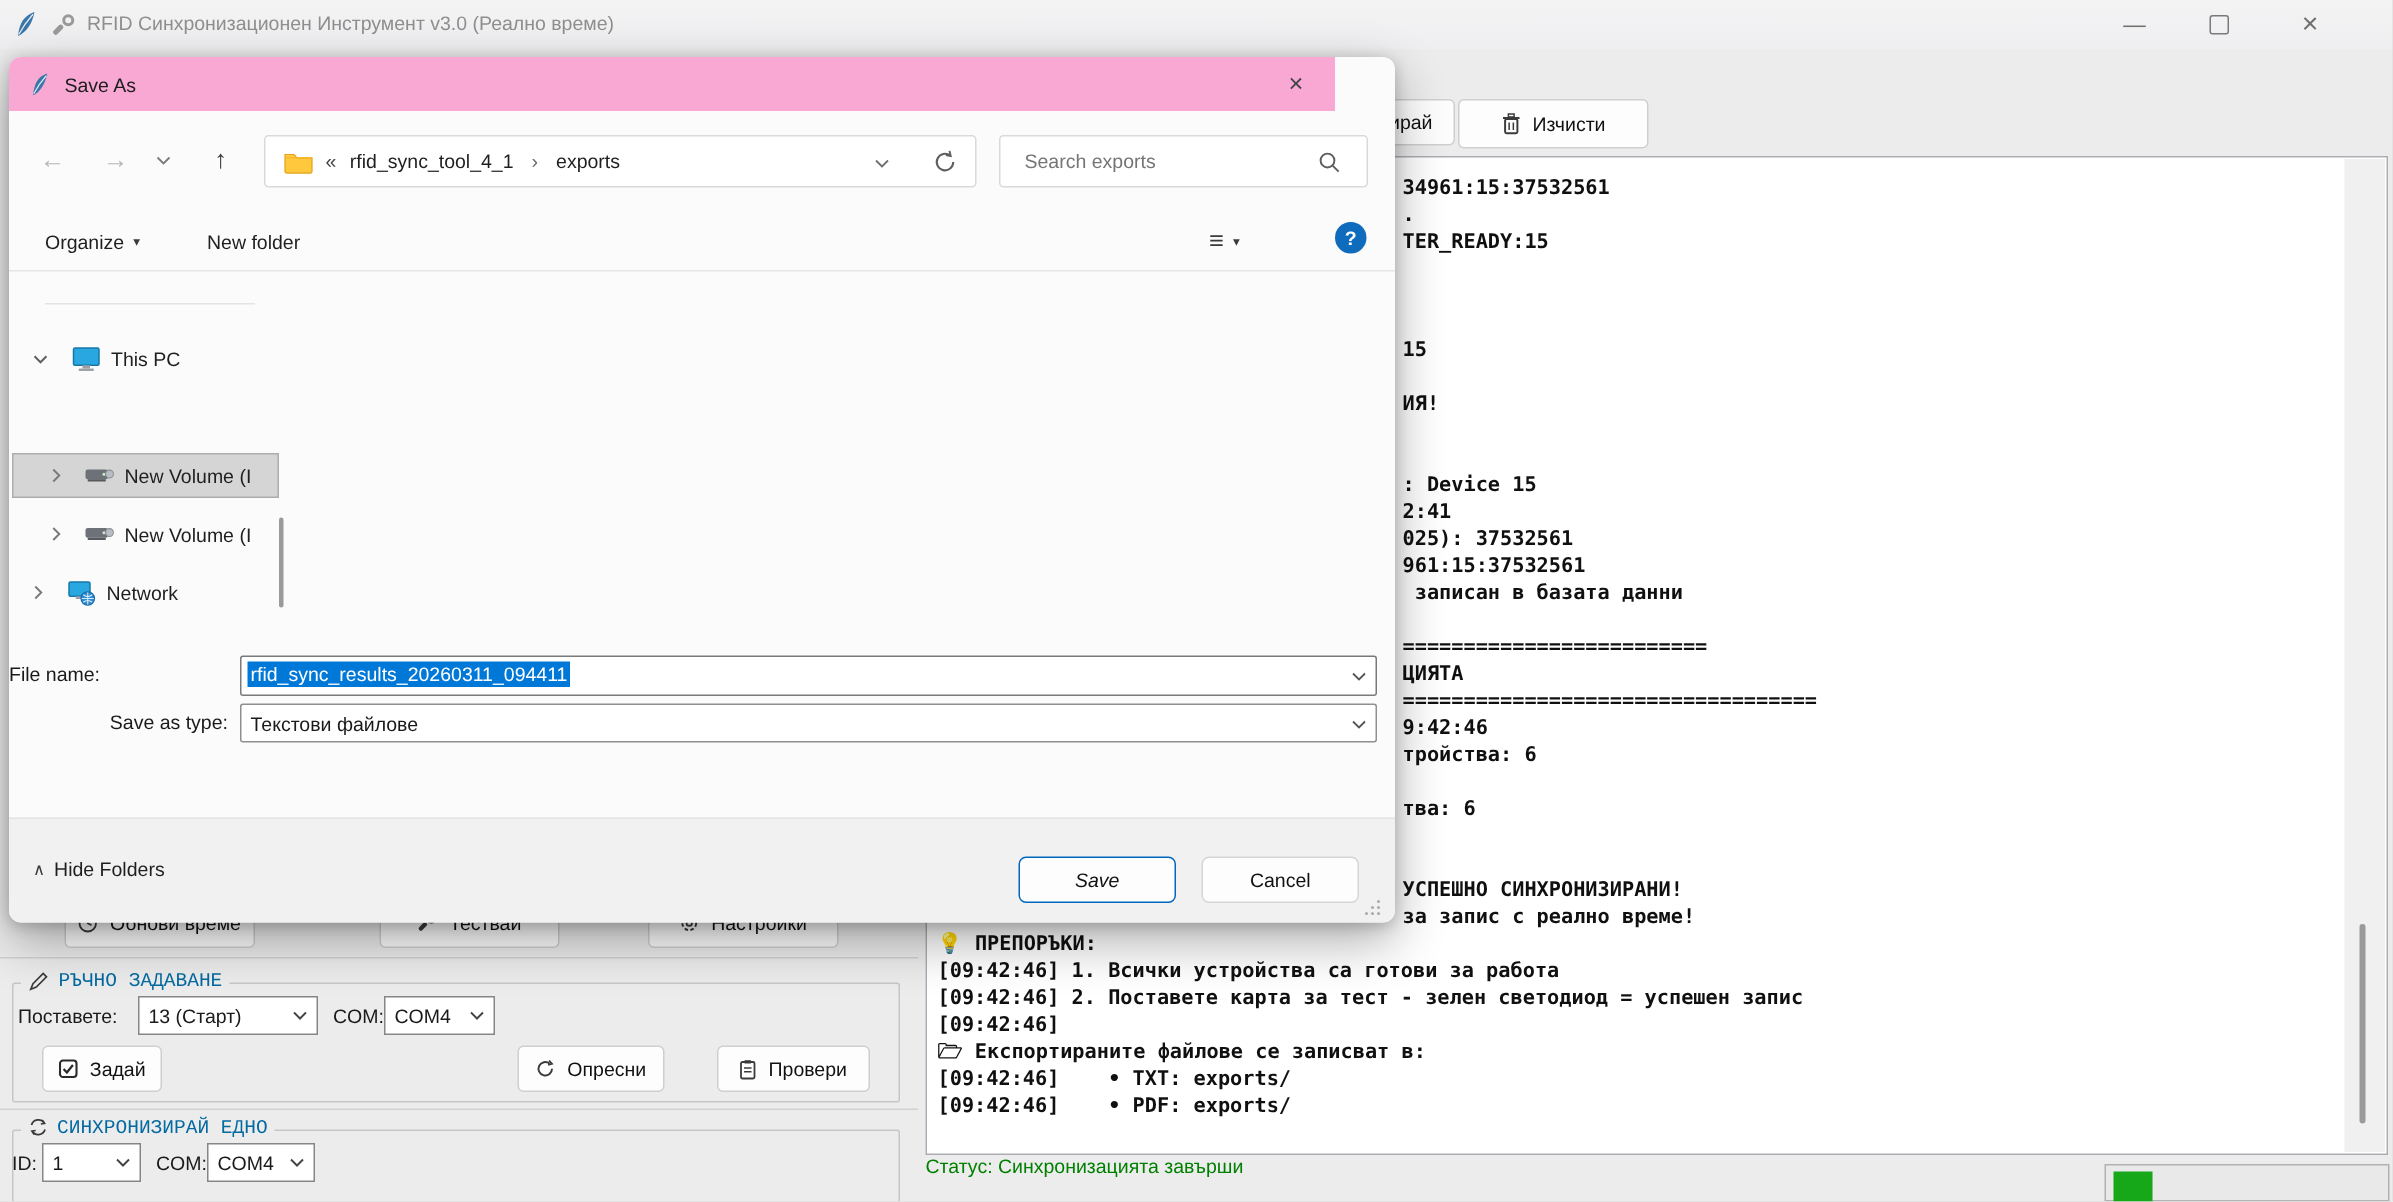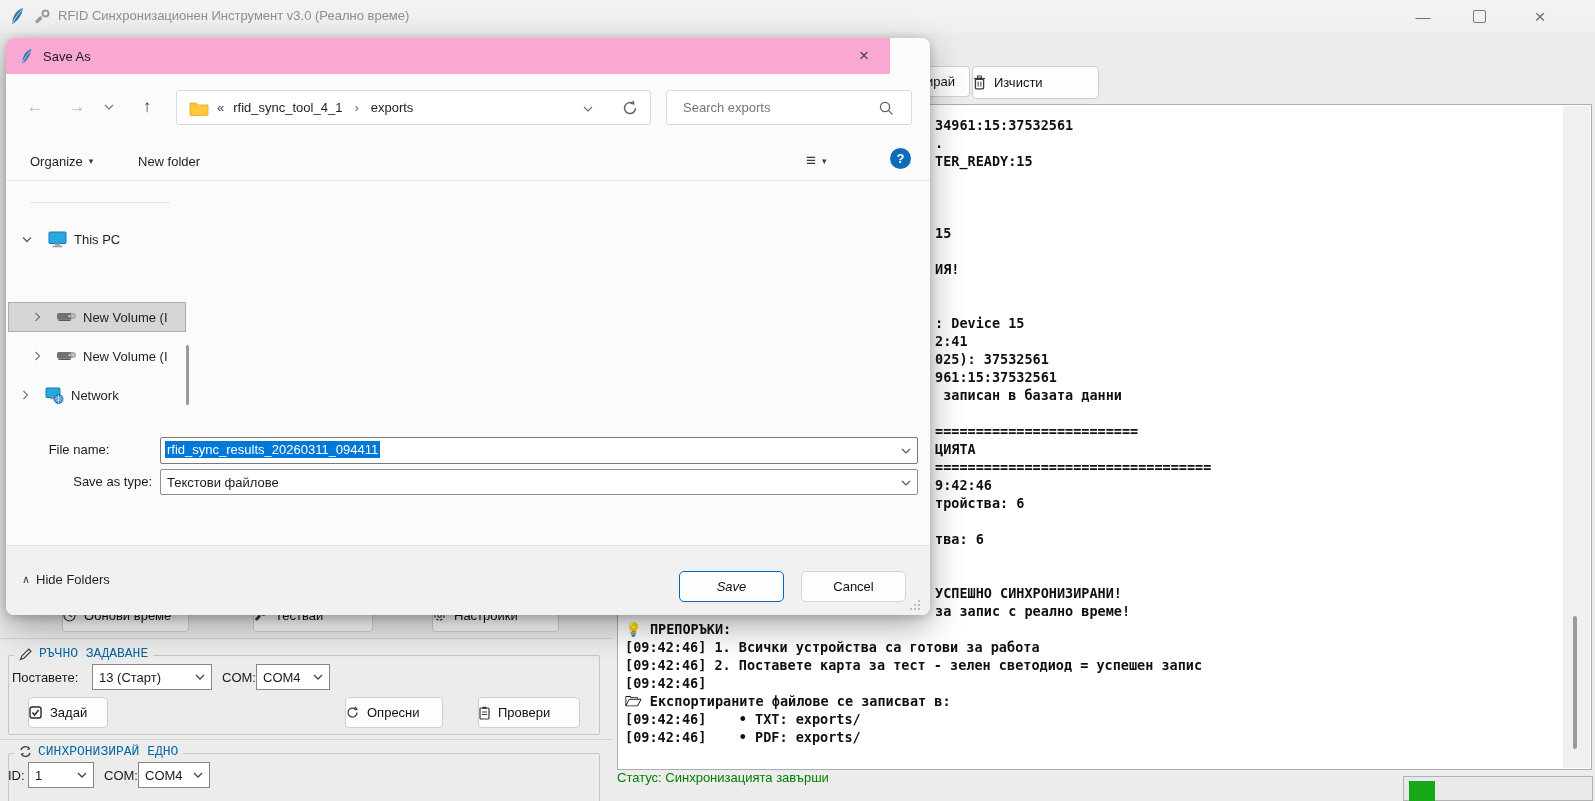--- a/index.html
+++ b/index.html
@@ -6,21 +6,21 @@
   #stage{position:relative;width:1595px;height:801px;background:#ececec;overflow:hidden;
          font-family:"Liberation Sans",sans-serif;color:#1a1a1a;}
   .abs{position:absolute;}
   
   .titlebar{left:0;top:0;width:1595px;height:33px;background:linear-gradient(#f4f3f4,#efeef0);}
   .app-title{left:58px;top:8px;font-size:13px;color:#8f8f8f;}
   .winbtn{width:46px;height:33px;display:flex;align-items:center;justify-content:center;color:#6f6f6f;font-size:15px;}
   .maxbox{width:11px;height:11px;border:1.2px solid #7a7a7a;border-radius:2px;}
   
   .tbtn{background:#fdfdfd;border:1px solid #cfcfcf;border-radius:4px;display:flex;align-items:center;
-        gap:8px;font-size:13px;color:#111;}
+        justify-content:center;gap:8px;font-size:13px;color:#111;}
   .combo{background:#fff;border:1px solid #868686;display:flex;align-items:center;gap:6px;
          font-size:13px;padding:0 6px;justify-content:space-between;}
   .seph{height:1px;background:#d2d2d2;}
   .lframe{border:1px solid #c6c6c6;border-radius:2px;}
   .lframe-label{background:#ececec;padding:0 5px;display:flex;align-items:center;gap:6px;font-size:13px;color:#0369a1;font-family:Liberation Mono, monospace;}
   .flabel{font-size:13px;color:#1a1a1a;}
   
   .logpanel{left:617px;top:104px;width:975px;height:666px;background:#fff;border:1px solid #aaaeb3;box-sizing:border-box;}
   .loggutter{position:absolute;right:1px;top:1px;bottom:1px;width:27px;background:#f0f0f0;}
   .logthumb{position:absolute;right:14px;top:511px;width:4px;height:133px;background:#9a9a9a;border-radius:2px;}
@@ -129,21 +129,21 @@
 [09:42:46]    • PDF: exports/</pre>
     <div class="loggutter"></div>
     <div class="logthumb"></div>
   </div>
 
   <div class="abs statustext" style="left:617px;top:770px">Статус: Синхронизацията завърши</div>
   <div class="abs progress" style="left:1403px;top:776px;width:190px;height:25px">
     <div class="progfill"></div>
   </div>
 
-  <div class="abs tbtn" style="left:62px;top:598px;width:125px;height:32px">
+  <div class="abs tbtn" style="left:43px;top:598px;width:125px;height:32px">
     <svg width="13" height="13">
       <circle cx="6.5" cy="6.5" r="5.5" fill="none" stroke="#3a3a3a" stroke-width="1.2"></circle>
       <polyline points="6.5,3.5 6.5,6.5 9,7.8" fill="none" stroke="#3a3a3a" stroke-width="1.1"></polyline>
     </svg>
     <span>Обнови време</span>
   </div>
   <div class="abs tbtn" style="left:253px;top:598px;width:118px;height:32px">
     <svg width="13" height="13">
       <circle cx="9.5" cy="3.5" r="2.4" fill="none" stroke="#3a3a3a" stroke-width="1.6"></circle>
       <rect x="0.6" y="7.2" width="6.6" height="2.8" rx="1.2" transform="rotate(-45 4 8.6)" fill="#3a3a3a"></rect>
@@ -344,21 +344,21 @@
         <rect x="5.5" y="10.5" width="4" height="1.8" fill="#9aa0a6"></rect>
         <circle cx="13.5" cy="12" r="4.5" fill="#2f8bd0" stroke="#1b6aa8" stroke-width="0.8"></circle>
         <path d="M9.5 12 h8 M13.5 8 v8 M10.5 9.5 c2 1.6 4 1.6 6 0 M10.5 14.5 c2 -1.6 4 -1.6 6 0" stroke="#d6ecfa" stroke-width="0.7" fill="none"></path>
       </svg>
       <span style="margin-left:7px">Network</span>
     </div>
 
     <div class="abs" style="left:180px;top:307px;width:3px;height:60px;background:#9a9a9a;border-radius:2px"></div>
 
 
-    <div class="abs flabel" style="left:0;top:404px;width:146px;text-align:center">File name:</div>
+    <div class="abs flabel" style="left:0;top:404px;width:146px;text-align:left">File name:</div>
     <div class="abs" style="left:154px;top:399px;width:758px;height:27px;background:#fff;border:1px solid #7a7a7a;border-radius:2px;box-sizing:border-box">
       <span class="sel-hl abs" style="left:4px;top:3px">rfid_sync_results_20260311_094411</span>
       <svg class="abs" style="left:740px;top:10px" width="10" height="6">
           <polyline points="1,1 5,5 9,1" fill="none" stroke="#555" stroke-width="1.2"></polyline>
         </svg>
     </div>
     <div class="abs flabel" style="left:0;top:436px;width:146px;text-align:right">Save as type:</div>
     <div class="abs dcombo" style="left:154px;top:431px;width:758px;height:26px">
       <span style="margin-left:6px">Текстови файлове</span>
       <svg class="abs" style="left:740px;top:10px" width="10" height="6">

